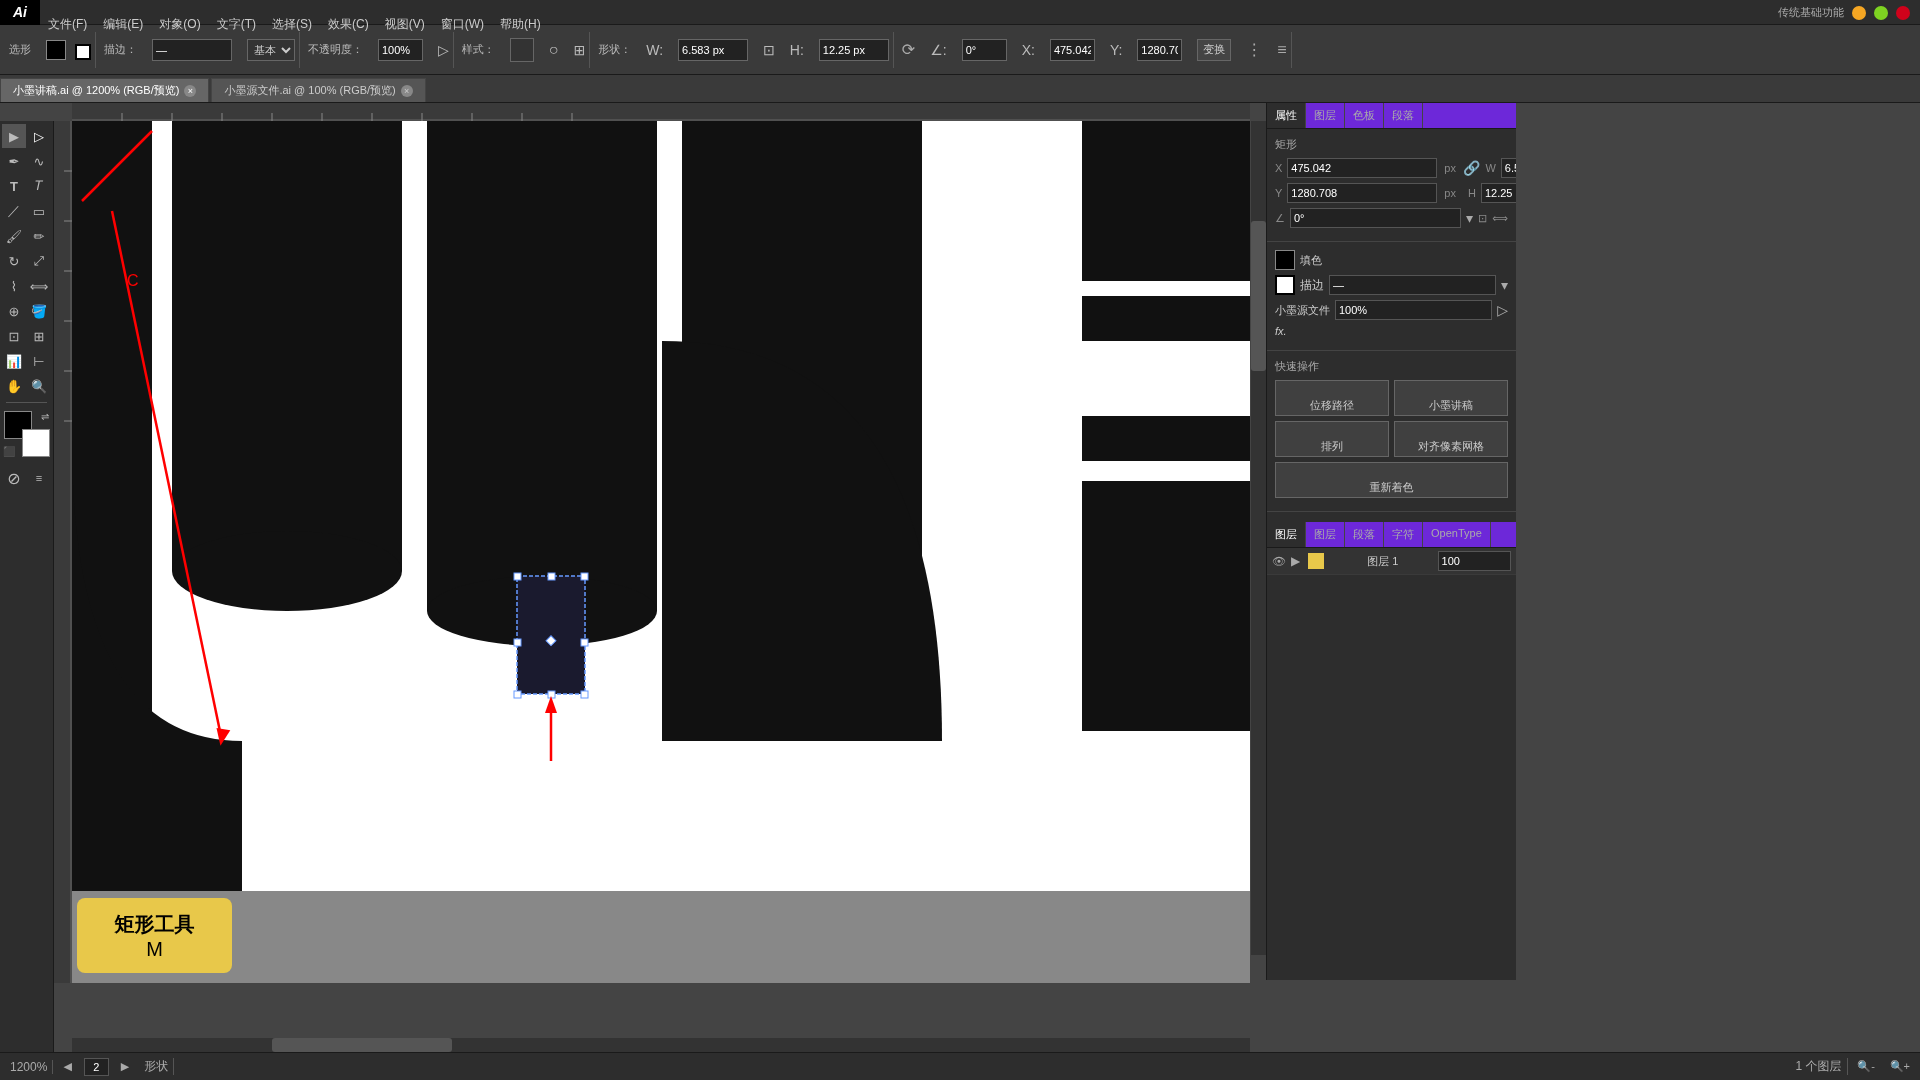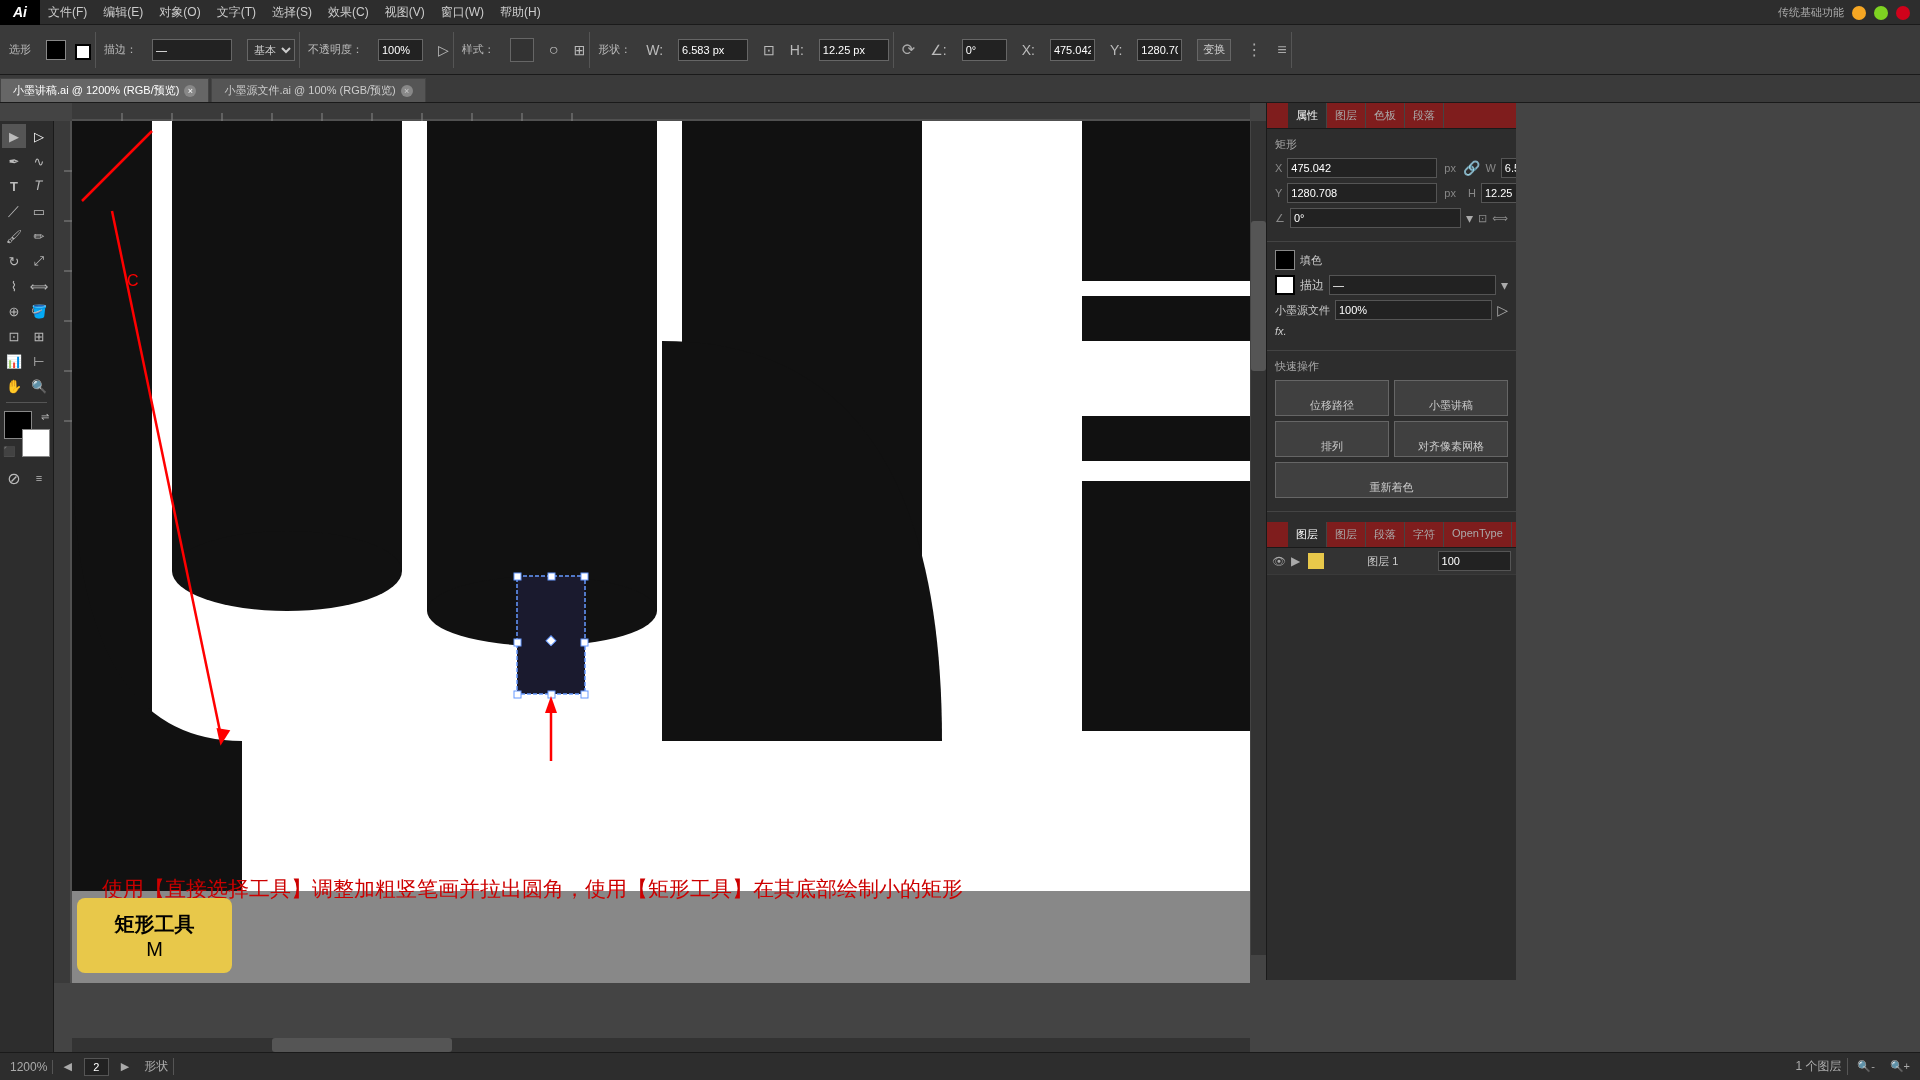--- a/index.html
+++ b/index.html
@@ -9,21 +9,21 @@
     #menu-bar {
       position: absolute; top: 0; left: 0; width: 1920px; height: 25px;
       background: #2d2d2d; display: flex; align-items: center; z-index: 100;
       border-bottom: 1px solid #1a1a1a;
     }
     .menu-logo {
       width: 40px; height: 25px; background: #000; display: flex; align-items: center; justify-content: center;
       font-size: 14px; font-weight: bold; color: #fff; font-style: italic; flex-shrink: 0;
     }
     .menu-items { display: flex; align-items: center; flex: 1; }
-    .menu-item { padding: 0 8px; height: 25px; line-height: 25px; color: #ccc; font-size: 12px; cursor: pointer; white-space: nowrap; }
+    .menu-item { padding: 12px 8px; height: 25px; line-height: 25px; color: #ccc; font-size: 12px; cursor: pointer; white-space: nowrap; }
     .menu-right { display: flex; align-items: flex-end; margin-left: auto; padding-right: 10px; gap: 5px; }
     .menu-right-text { font-size: 11px; color: #aaa; }
     .window-btn { width: 14px; height: 14px; border-radius: 50%; display: inline-block; margin-left: 3px; }
     .btn-min { background: #f5a623; }
     .btn-max { background: #7ed321; }
     .btn-close { background: #d0021b; }
 
     
     #toolbar {
       position: absolute; top: 25px; left: 0; width: 1920px; height: 50px;
@@ -100,21 +100,21 @@
       border-top: 1px solid #1a1a1a; z-index: 100; gap: 5px;
     }
     .status-item { font-size: 12px; color: #aaa; padding: 0 5px; border-right: 1px solid #555; }
 
     
     #right-panels {
       position: absolute; top: 103px; left: 1250px; width: 260px; height: 877px;
       background: #2d2d2d; border-left: 1px solid #1a1a1a; z-index: 97; overflow-y: auto;
     }
     .panel-tabs {
-      display: flex; border-bottom: 1px solid #1a1a1a; background: #7f1d1d; padding-left: 21px;
+      display: flex; border-bottom: 1px solid #1a1a1a; background: #6d28d9;
     }
     .panel-tab {
       padding: 5px 8px; font-size: 11px; color: #aaa; cursor: pointer; border-right: 1px solid #444;
     }
     .panel-tab.active { color: #fff; background: #2d2d2d; }
     .panel-section { padding: 8px; border-bottom: 1px solid #444; }
     .panel-section-title { font-size: 11px; color: #aaa; margin-bottom: 6px; }
     .panel-row { display: flex; align-items: center; gap: 5px; margin-bottom: 5px; }
     .panel-input { flex: 1; height: 20px; background: #222; border: 1px solid #555; color: #fff; font-size: 11px; padding: 0 3px; }
     .panel-swatch { width: 20px; height: 20px; border: 1px solid #888; flex-shrink: 0; }
@@ -367,23 +367,20 @@
 
     <line x1="10" y1="80" x2="80" y2="10" stroke="red" stroke-width="2.5"></line>
 
     <text x="55" y="165" fill="red" font-size="16" font-family="Arial">C</text>
 
     <line x1="40" y1="90" x2="150" y2="620" stroke="red" stroke-width="2.5"></line>
 
     <polygon points="150,625 143,608 157,608" fill="red" transform="rotate(10,150,616)"></polygon>
   </svg>
 
-  <div id="instruction-text" style="position:absolute;bottom:80px;left:30px;">
-    <span style="font-size:21px;color:#cc0000;">使用【直接选择工具】调整加粗竖笔画并拉出圆角，使用【矩形工具】在其底部绘制小的矩形</span>
-  </div>
 
   <div id="tool-tooltip" style="position:absolute;bottom:10px;left:5px;width:155px;height:75px;background:#e8c84a;border-radius:8px;display:flex;flex-direction:column;align-items:center;justify-content:center;">
     <span class="tool-name" style="font-size:20px;font-weight:bold;color:#000;">矩形工具</span>
     <span class="tool-key" style="font-size:20px;color:#000;">M</span>
   </div>
 </div>
 
 <div id="h-scroll" style="position:absolute;bottom:28px;left:72px;width:1178px;height:15px;background:#333;border-top:1px solid #444;">
   <div style="position:absolute;left:200px;width:180px;height:100%;background:#555;border-radius:3px;"></div>
 </div>

